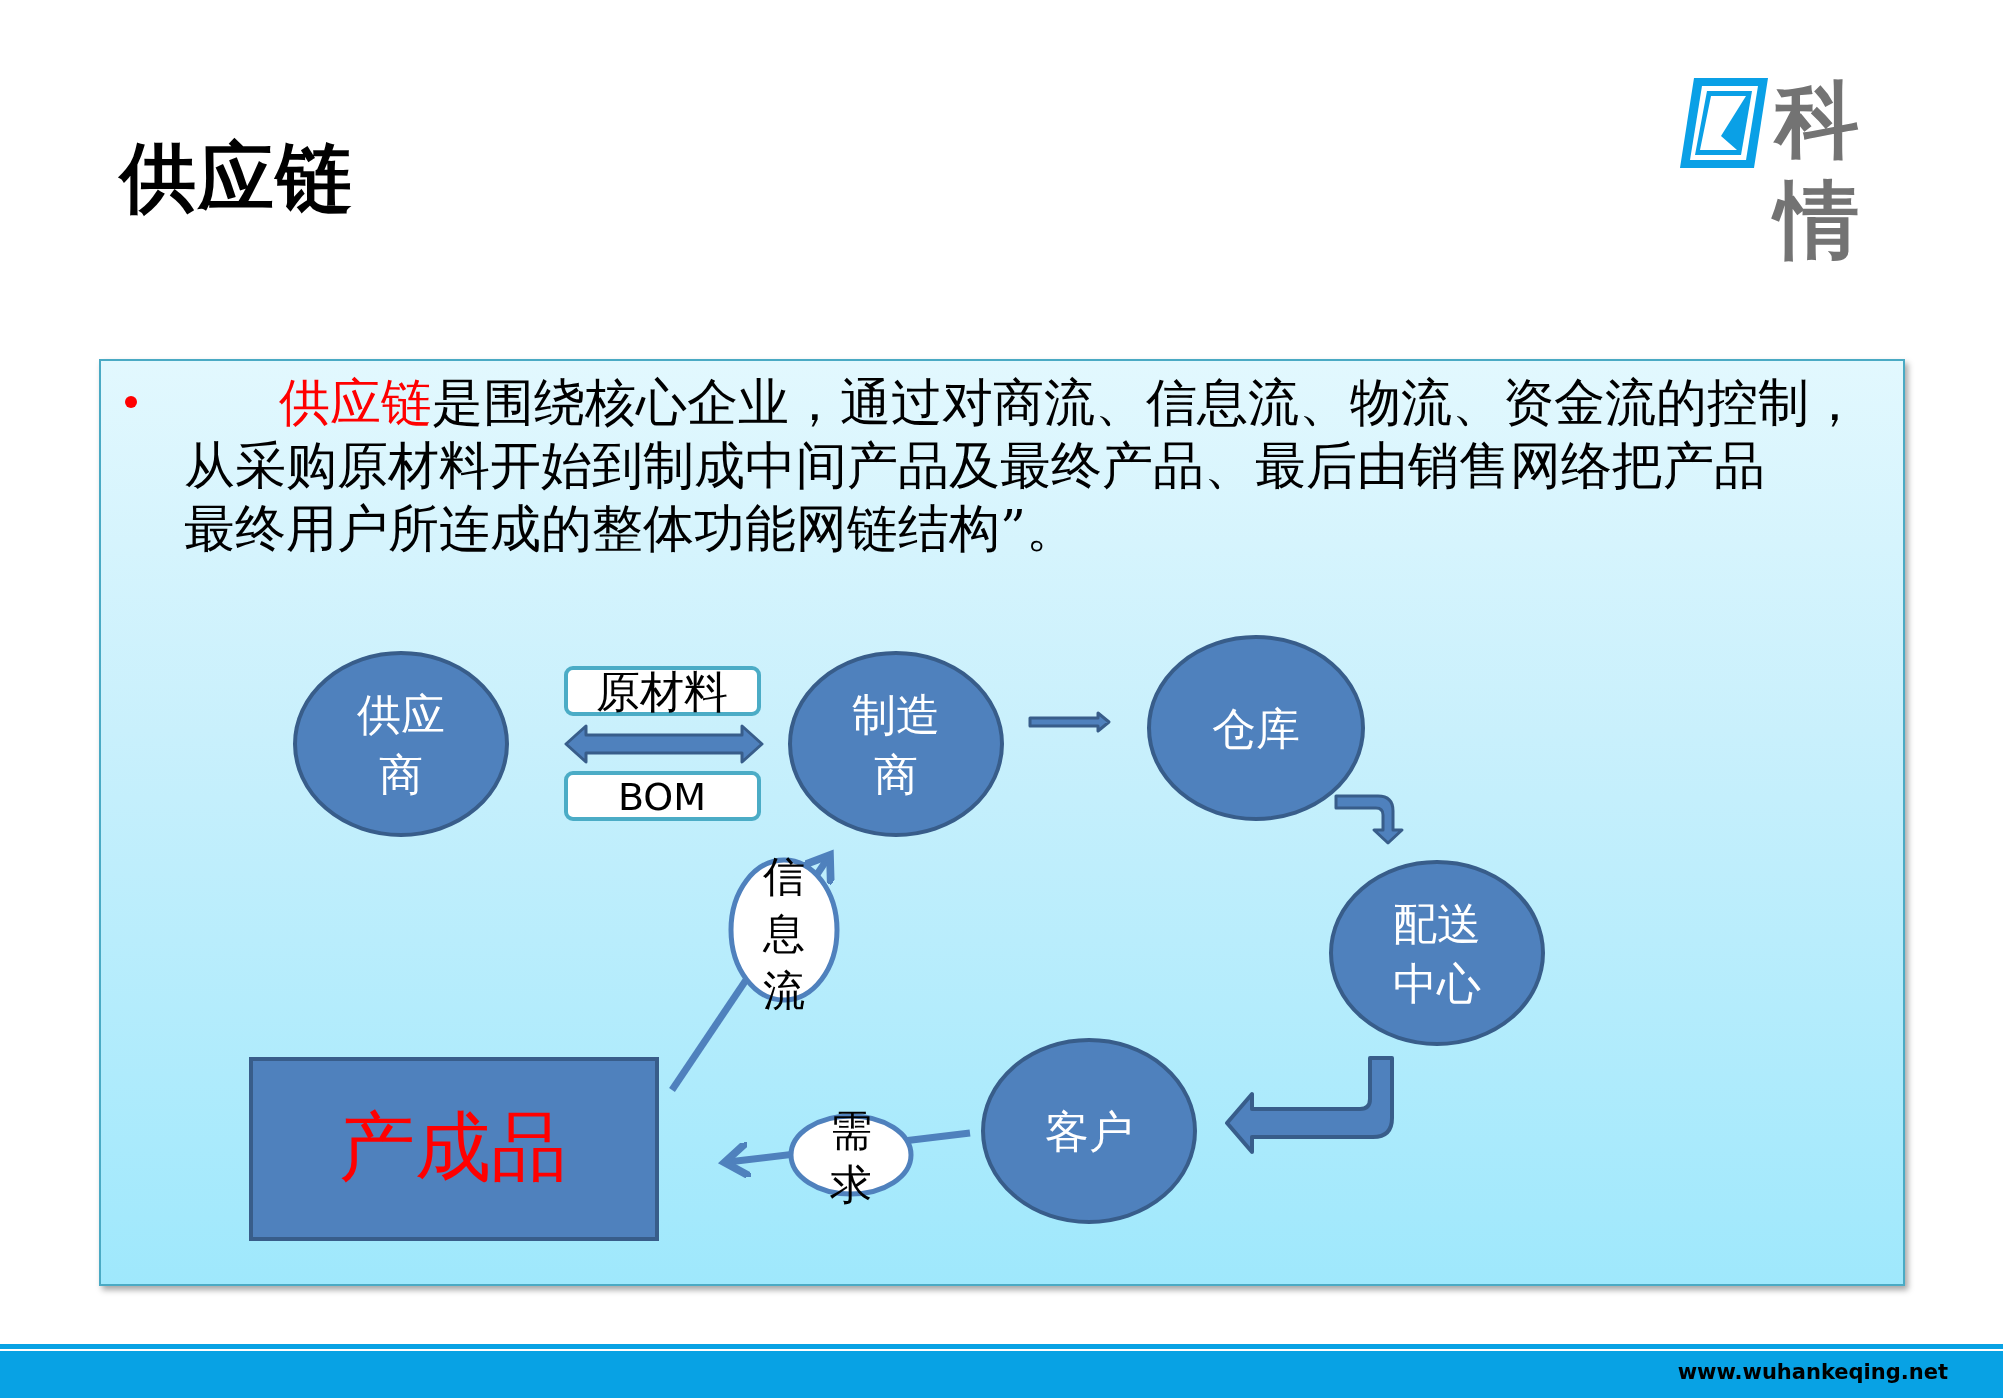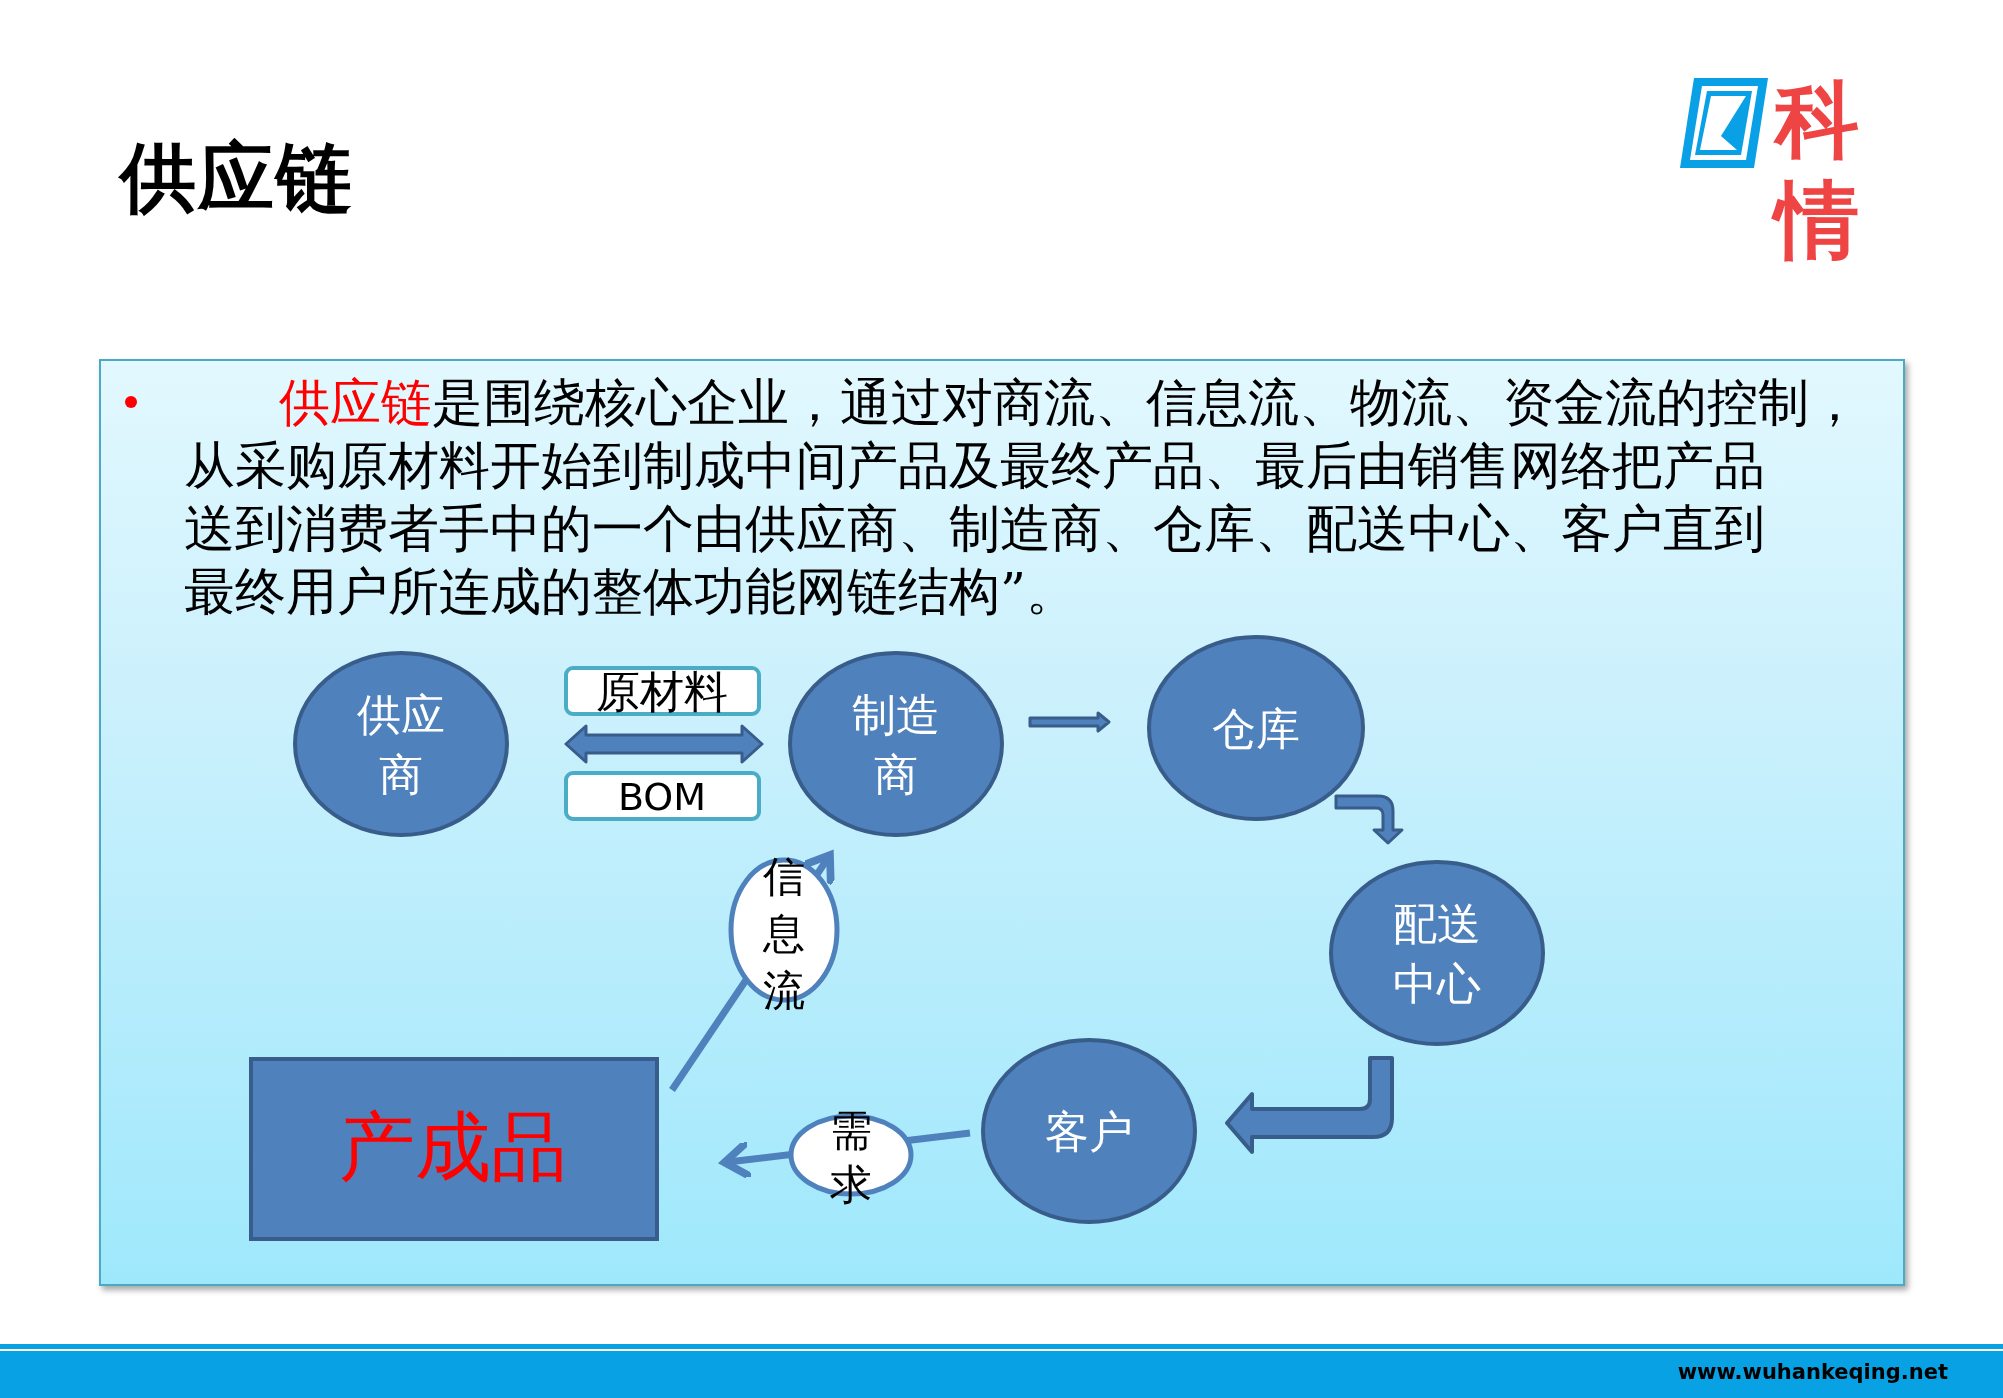--- a/index.html
+++ b/index.html
@@ -10,21 +10,21 @@
   }
   .title {
     position: absolute; left: 120px; top: 128px;
     font-family: "DejaVu Sans", "Liberation Sans", sans-serif;
     font-weight: bold; font-size: 76px; color: #000; letter-spacing: 2px;
   }
   .logo { position: absolute; left: 1680px; top: 76px; width: 262px; height: 94px; }
   .logo-text {
     position: absolute; left: 95px; top: -6px;
     font-family: "DejaVu Sans", "Liberation Sans", sans-serif;
-    font-weight: bold; font-size: 84px; color: #ef4444; letter-spacing: 2px; line-height: 100px;
+    font-weight: bold; font-size: 84px; color: #737373; letter-spacing: 2px; line-height: 100px;
   }
   .panel {
     position: absolute; left: 99px; top: 325px; width: 1802px; height: 923px;
     border: 2px solid #4AAAC4;
     background: linear-gradient(to bottom, #E2F8FE 0%, #C9F0FC 40%, #9FE8FC 100%);
     box-shadow: 3px 4px 6px rgba(0,0,0,0.35);
     margin-top: 34px;
   }
   .bullet {
     position: absolute; left: 24px; top: 35px; width: 12px; height: 12px; border-radius: 50%;
@@ -63,21 +63,20 @@
     <polygon points="31,20 66,20 41,60 57,74 20,74" fill="#ffffff"></polygon>
   </svg>
   <span class="logo-text">科情</span>
 </div>
 
 <div class="panel">
   <div class="bullet"></div>
   <div class="body-text">
     <span class="line first"><span class="hl">供应链</span><span>是围绕核心企业，通过对商流、信息流、物流、资金流的控制，</span></span>
     <span class="line">从采购原材料开始到制成中间产品及最终产品、最后由销售网络把产品</span>
-    <span class="line">送到消费者手中的一个由供应商、制造商、仓库、配送中心、客户直到</span>
     <span class="line">最终用户所连成的整体功能网链结构”。</span>
   </div>
 </div>
 
 <svg class="diagram" width="2003" height="1398" viewBox="0 0 2003 1398" font-family="DejaVu Serif, Liberation Serif, serif">
   <defs>
     <marker id="openhead" viewBox="0 0 10 10" refX="6" refY="5" markerWidth="5" markerHeight="5" orient="auto">
       <path d="M0,0 L7,5 L0,10" fill="none" stroke="#4F81BD" stroke-width="2.2" stroke-linecap="round"></path>
     </marker>
   </defs>

